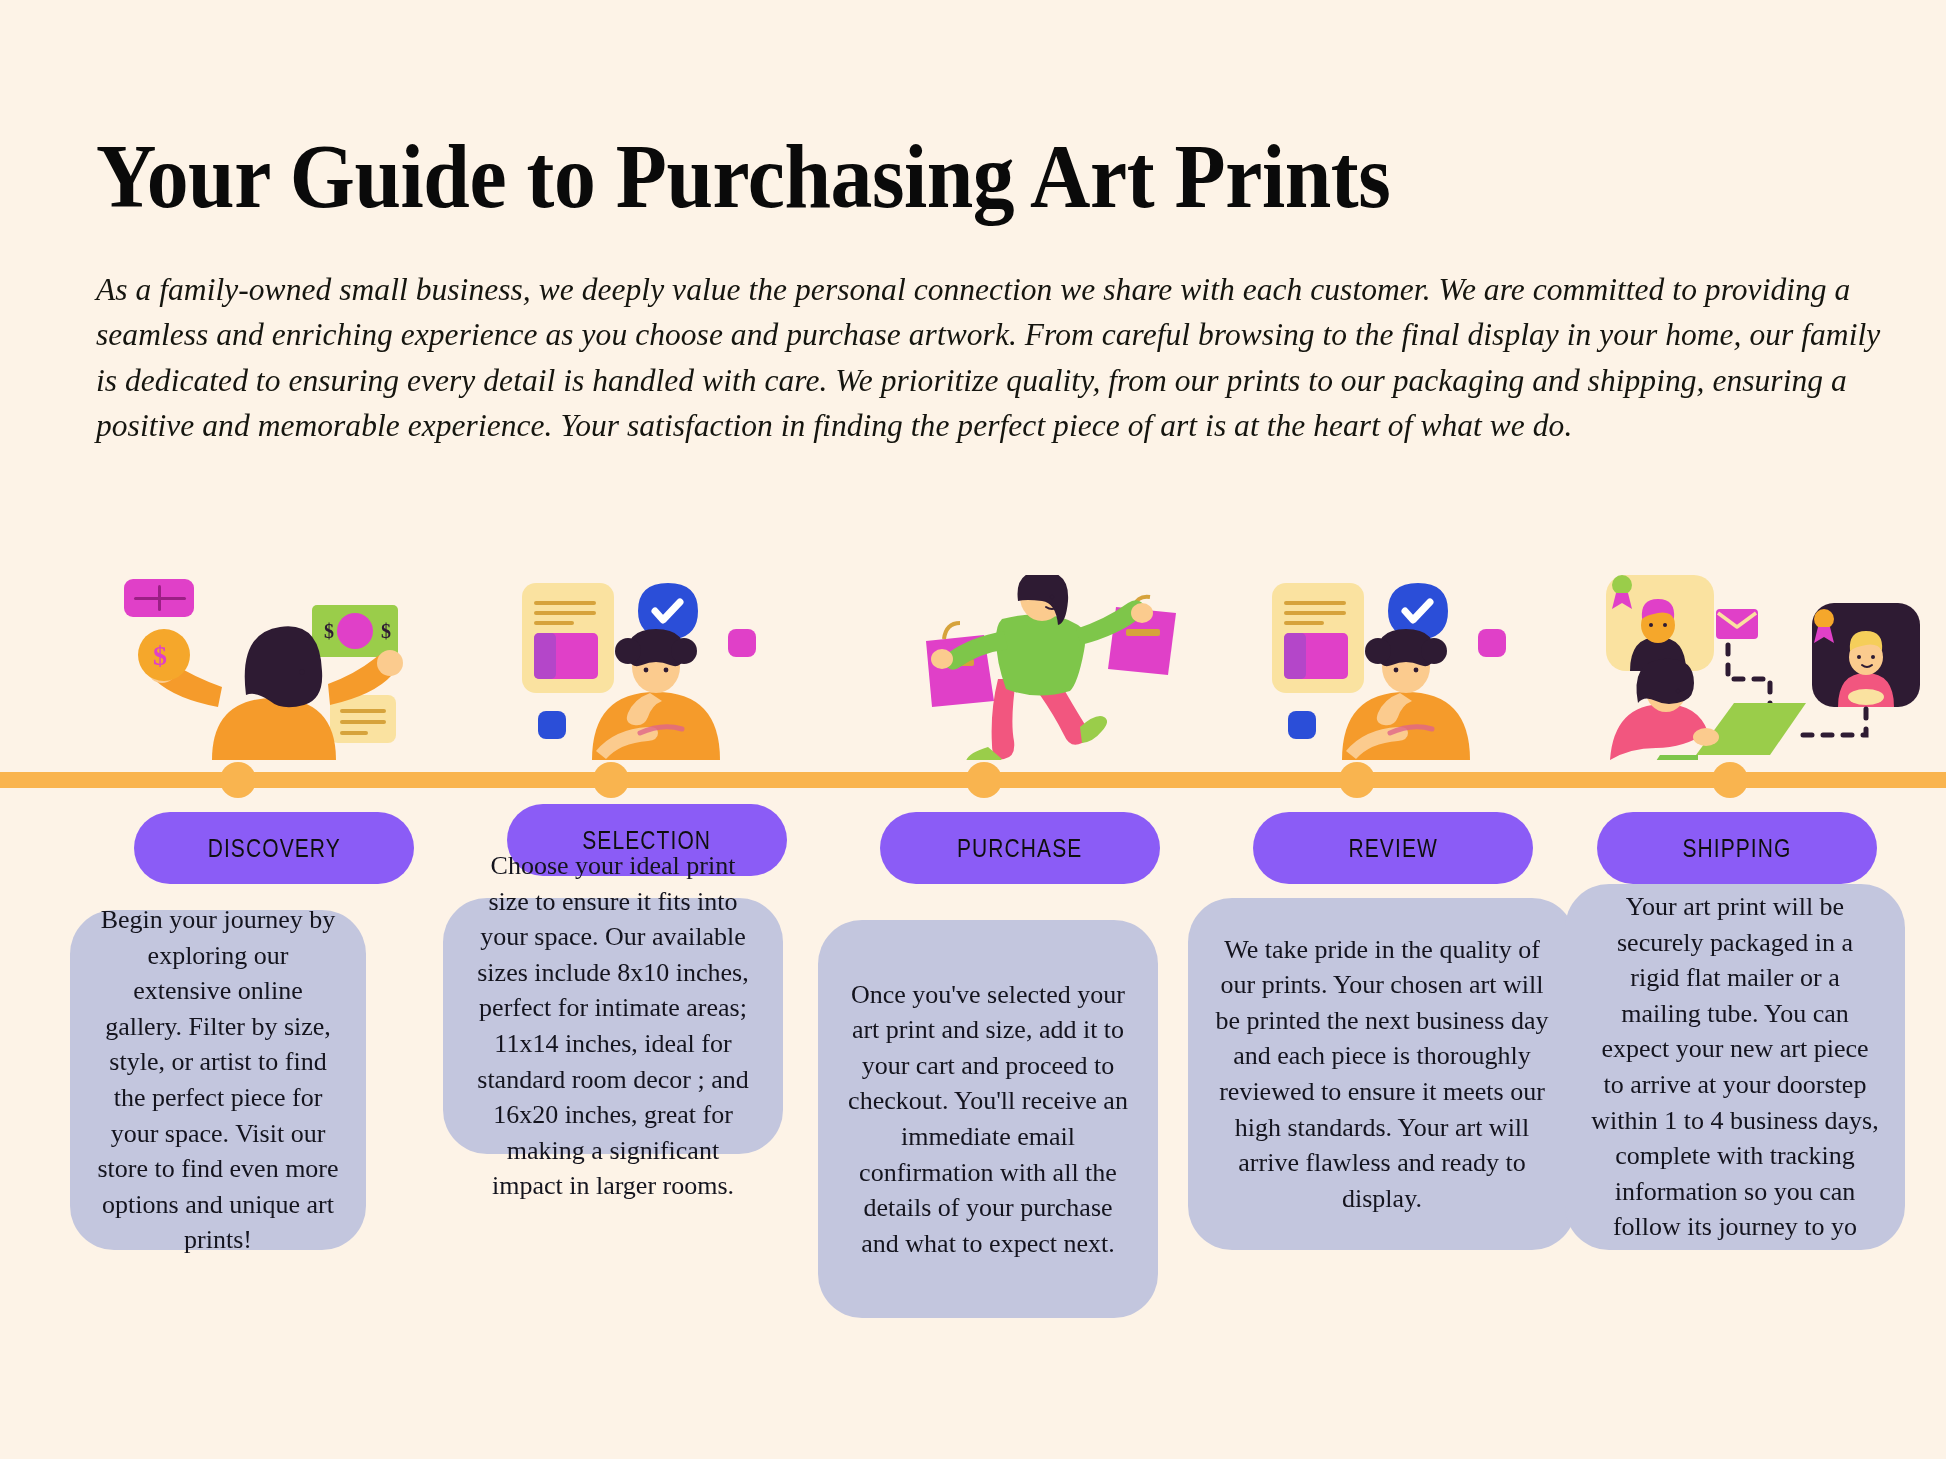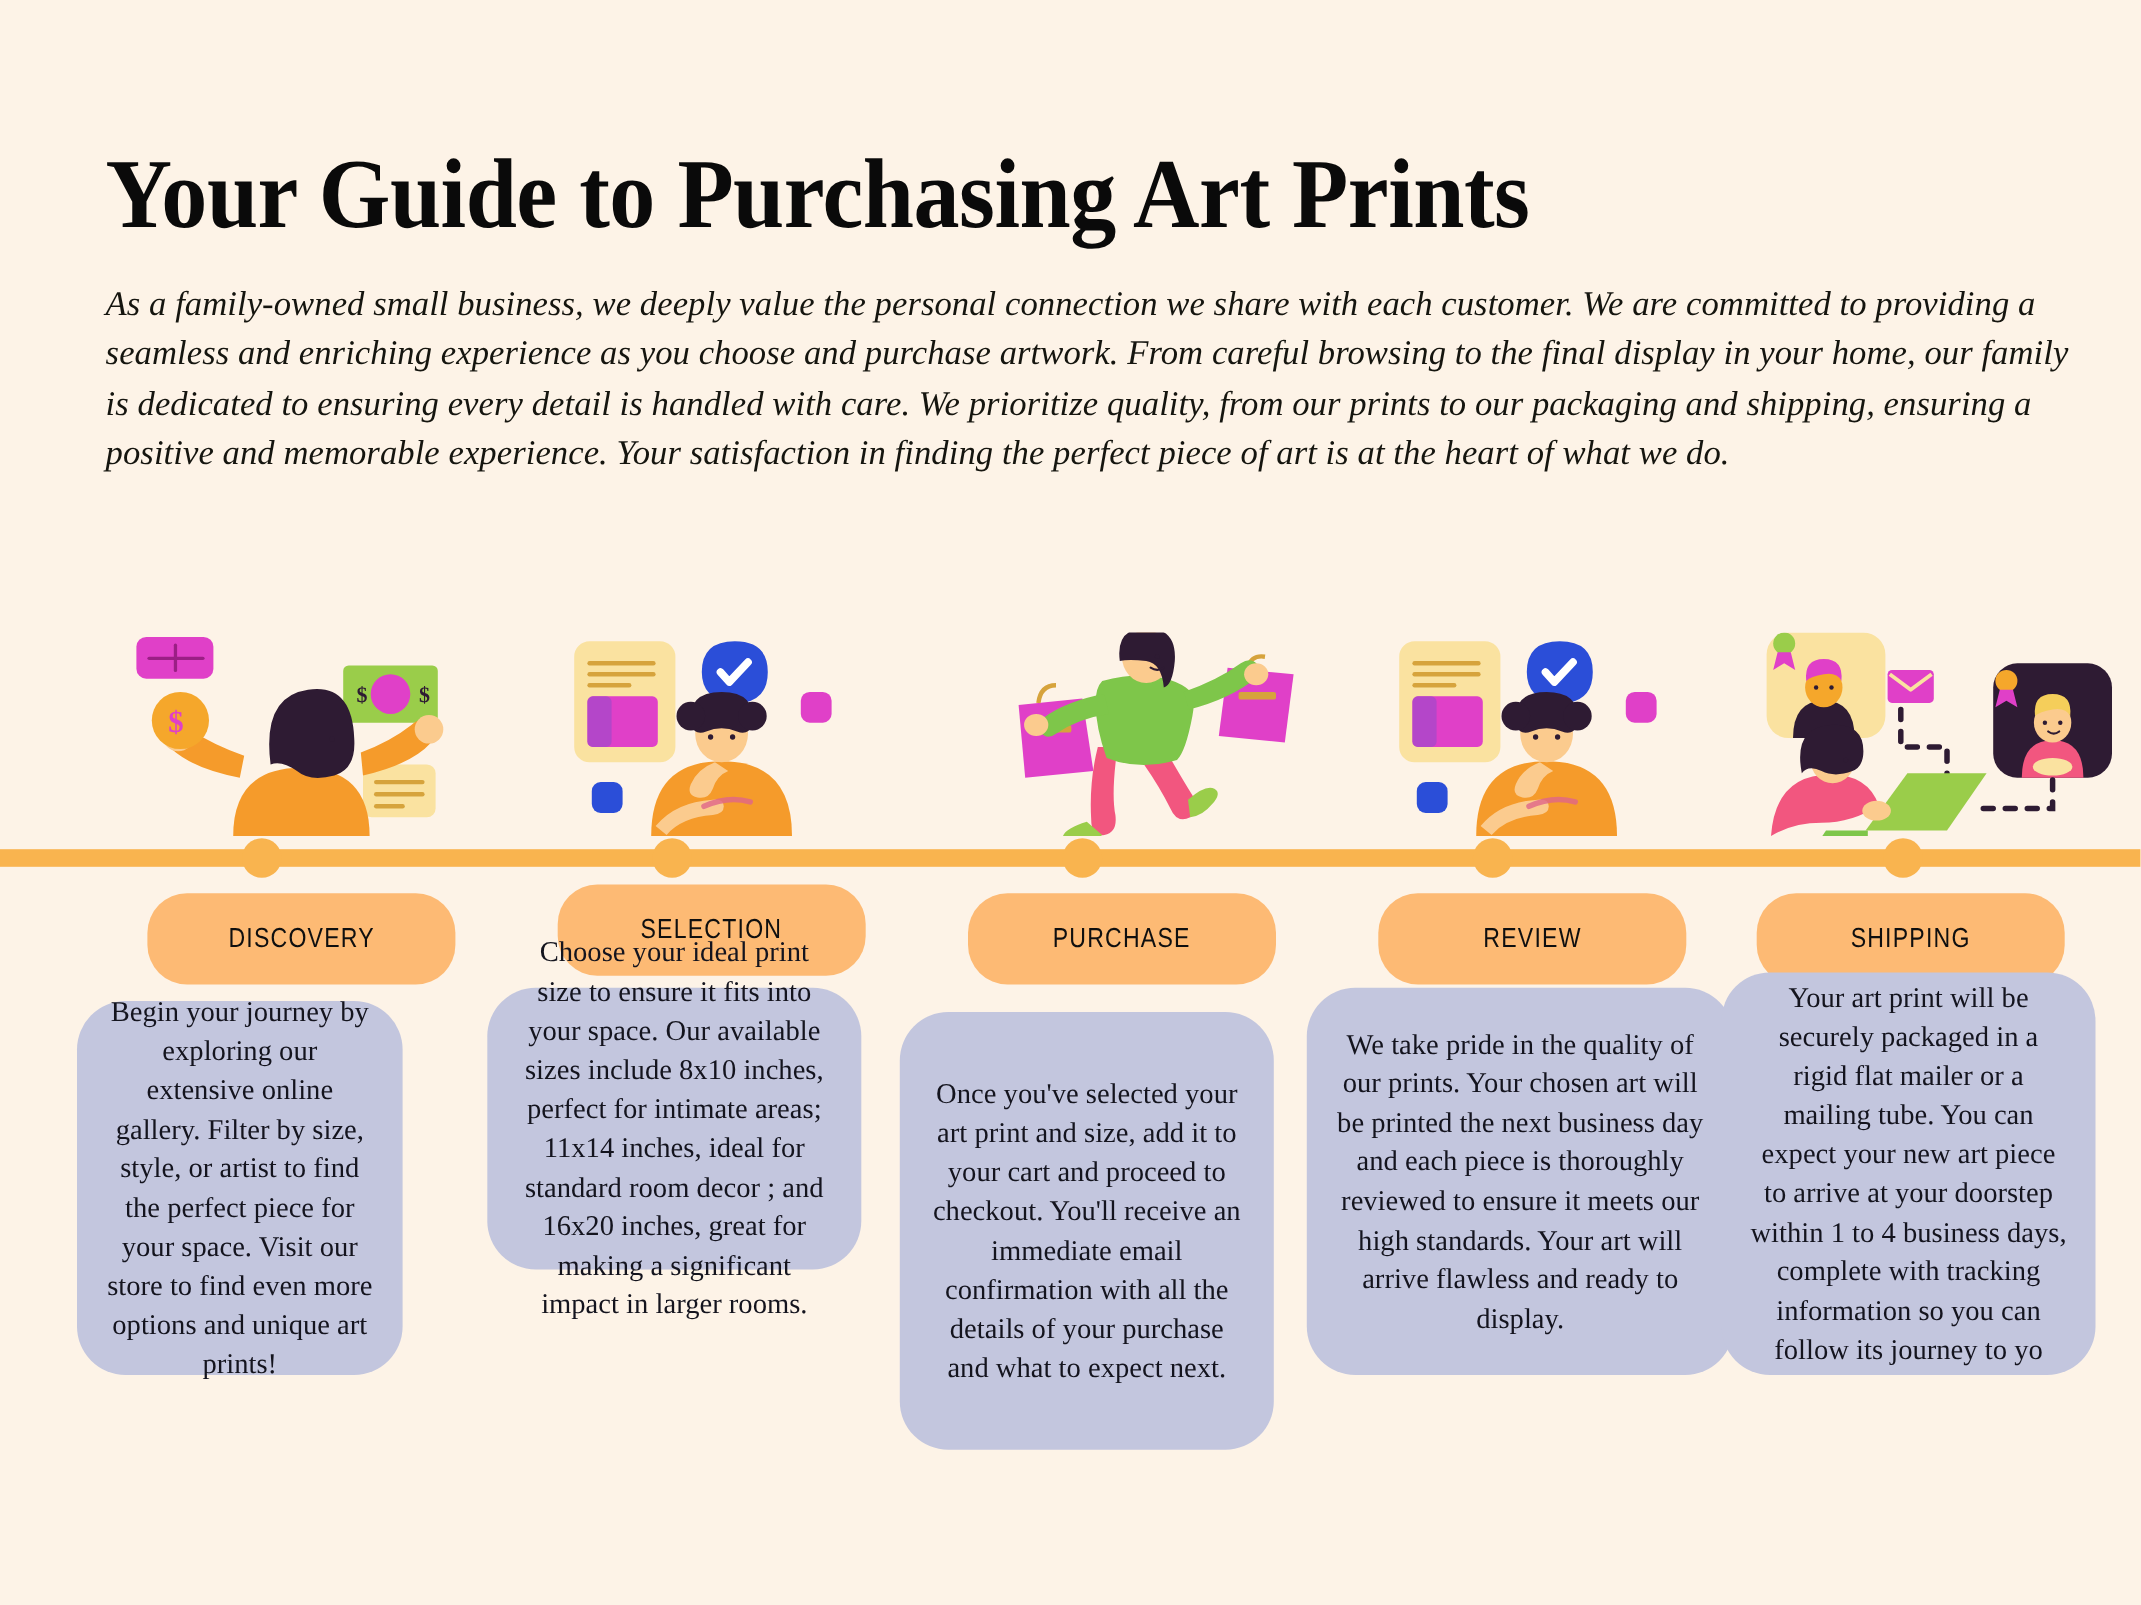--- a/index.html
+++ b/index.html
@@ -30,21 +30,21 @@
     font-size: 90px;
     line-height: 1.0;
     letter-spacing: -0.5px;
     color: #0A0A0A;
     transform: scaleX(0.93);
     transform-origin: left center;
     white-space: nowrap;
   }
 
   .intro {
-    margin-top: 31px;
+    margin-top: 45px;
     font-family: "Liberation Serif", serif;
     font-style: italic;
     font-size: 31.5px;
     line-height: 1.44;
     color: #15150F;
     width: 1790px;
     letter-spacing: 0.05px;
   }
 
   
@@ -69,22 +69,22 @@
   .illus-wrap {
     position: absolute;
     top: 575px;
     width: 348px;
     height: 185px;
   }
 
   .step-pill {
     position: absolute;
     width: 280px;
-    height: 83px;
-    background: #fdba74;
+    height: 72px;
+    background: #8b5cf6;
     border-radius: 36px;
     display: flex;
     align-items: center;
     justify-content: center;
   }
 
   .step-pill-label {
     font-family: "Liberation Sans", sans-serif;
     font-size: 25px;
     letter-spacing: 1.3px;

